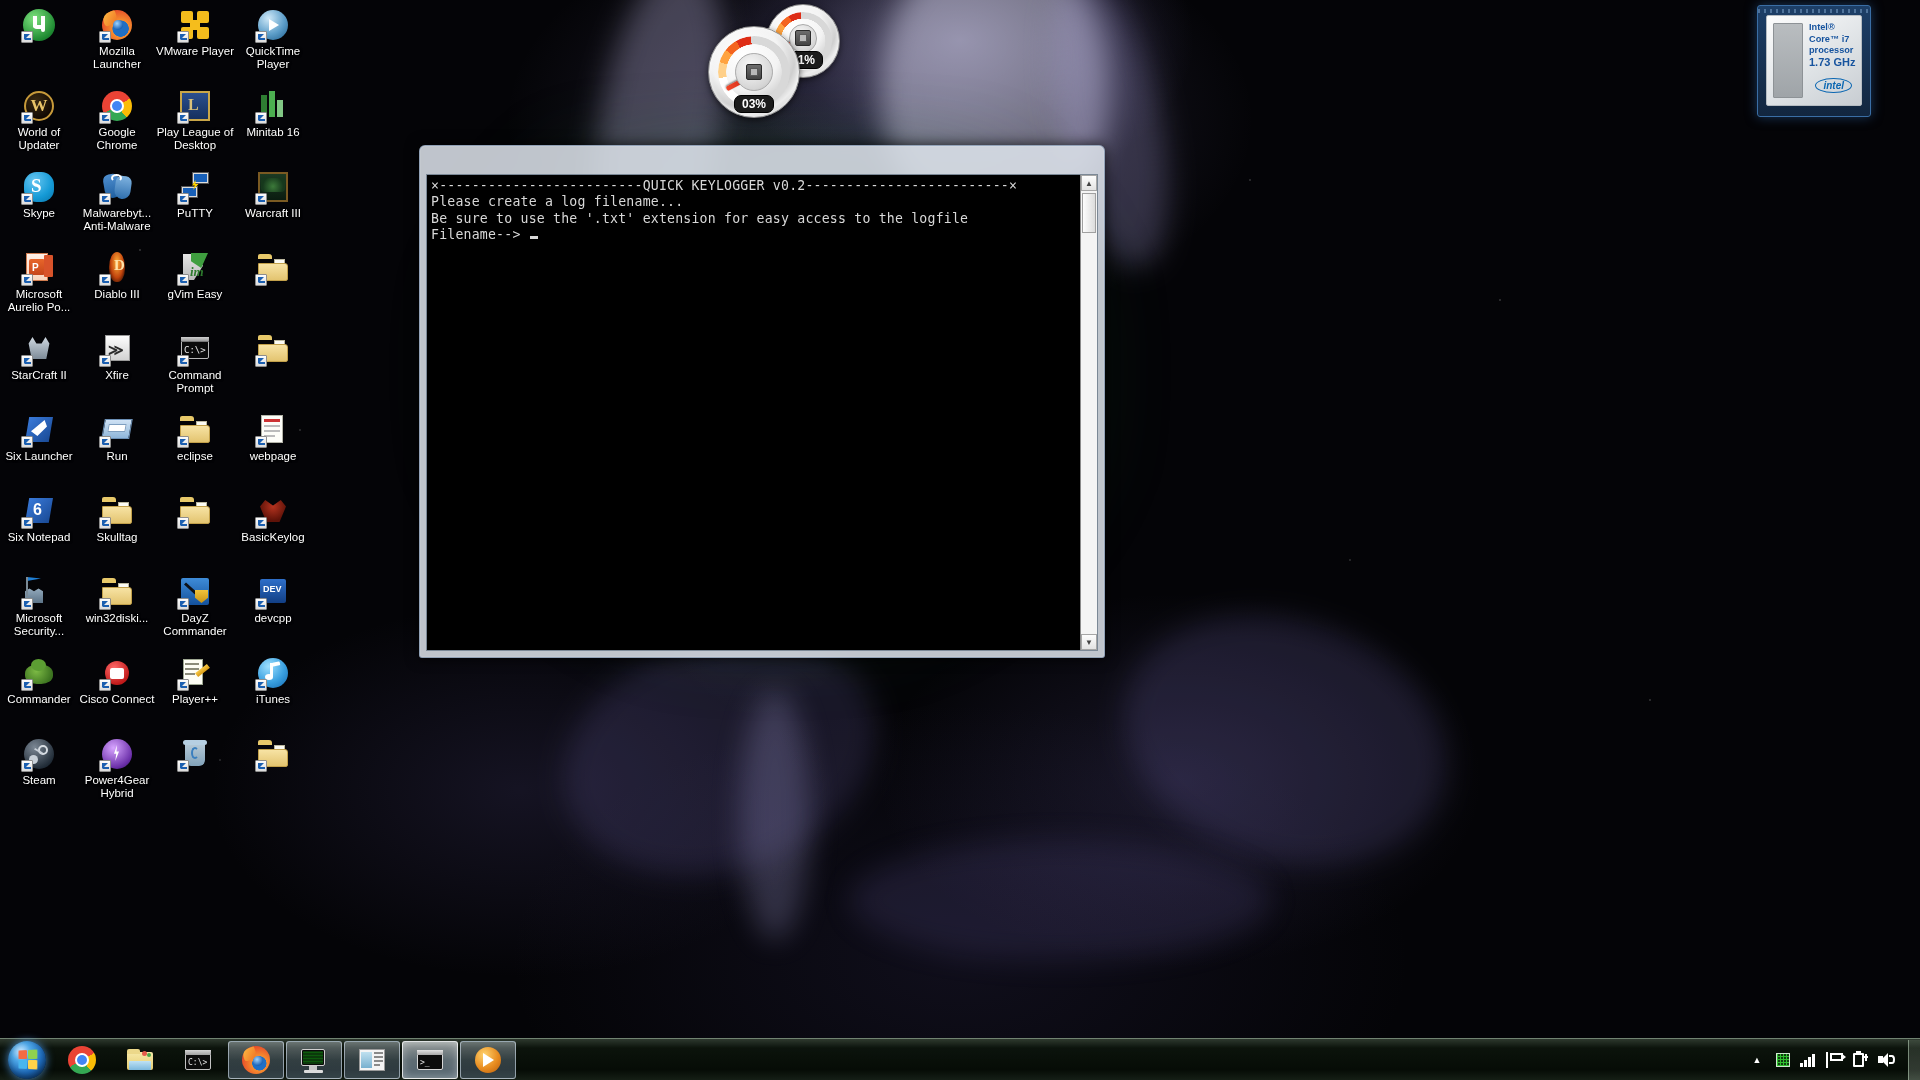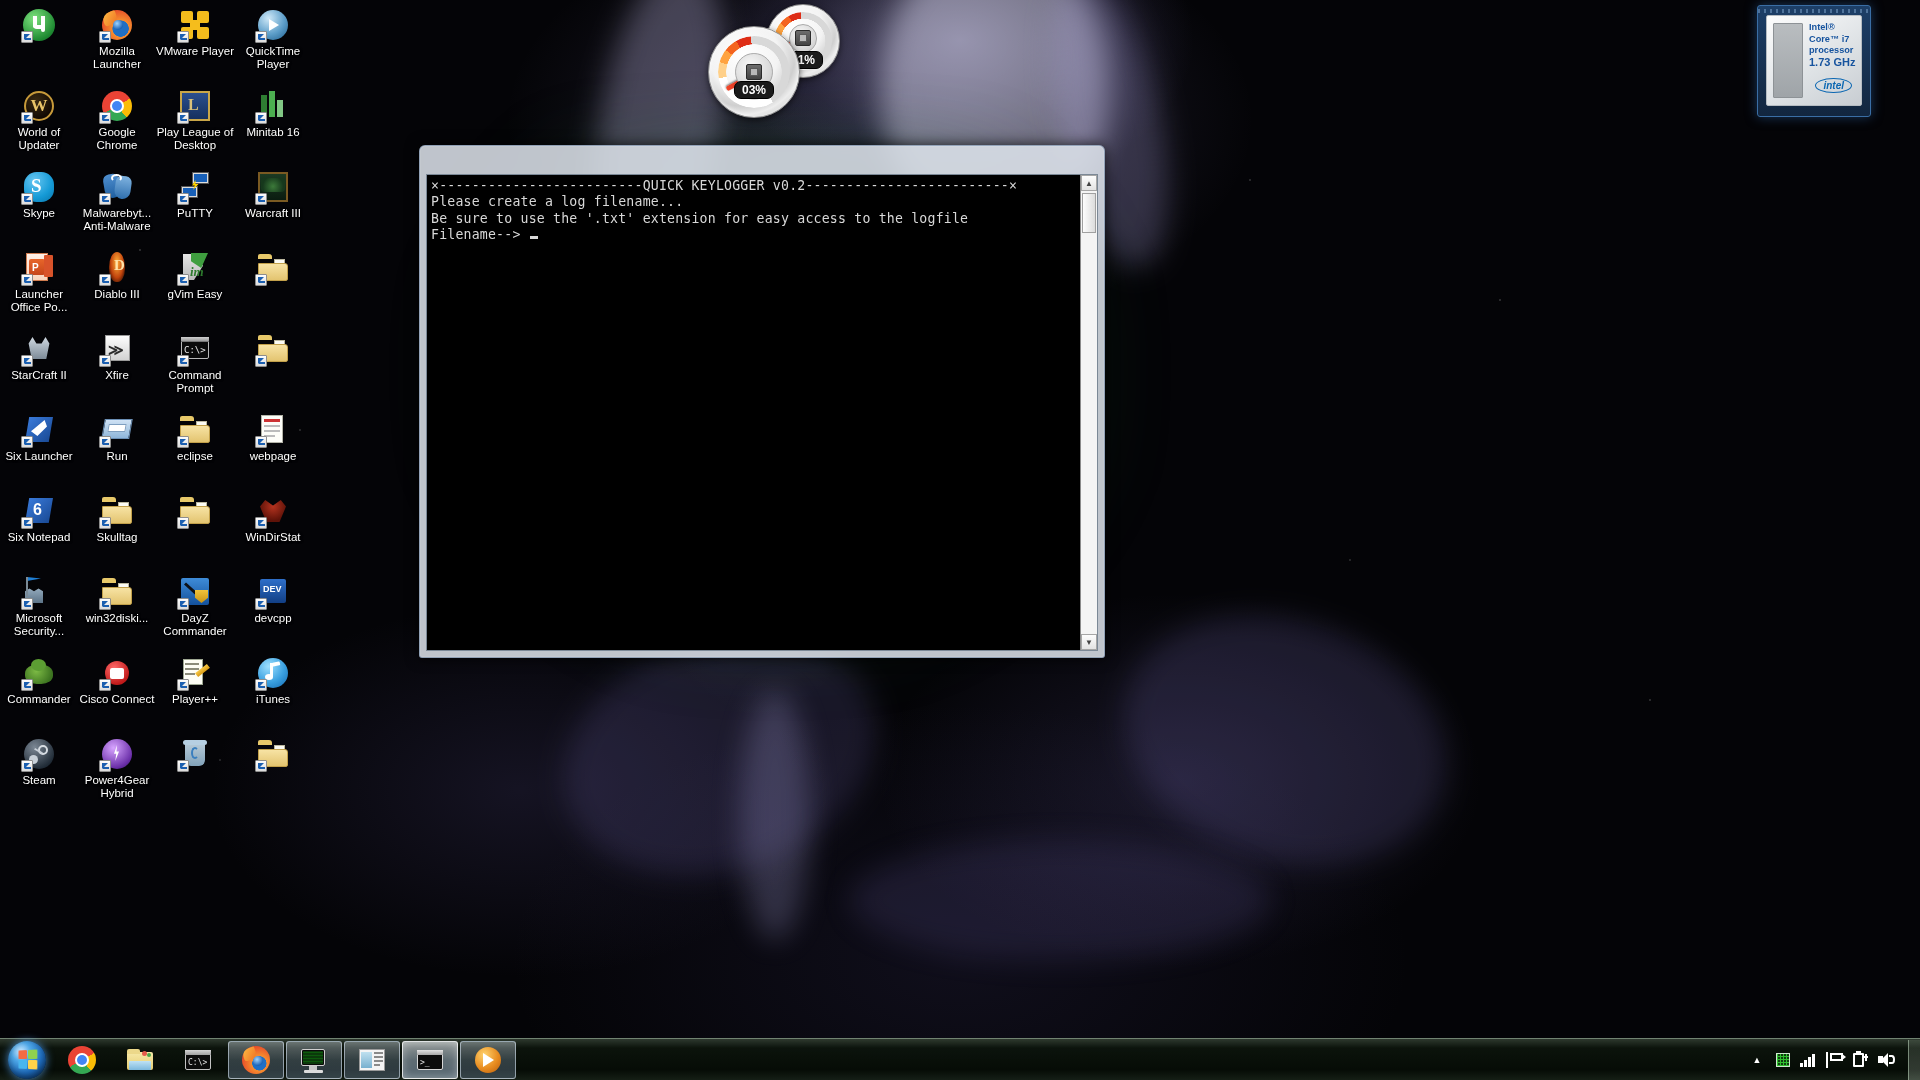--- a/index.html
+++ b/index.html
@@ -118,21 +118,21 @@
     background: linear-gradient(90deg, #c41f10, #f2492c); border-radius: 2px;
     box-shadow: 0 1px 2px rgba(0,0,0,.5);
   }
   .gauge .pct {
     position: absolute; left: 50%; transform: translateX(-50%);
     background: #1b1b1b; color: #fff; font-size: 12px; font-weight: bold;
     padding: 1px 7px; border-radius: 7px; border: 1px solid #000; white-space: nowrap;
     font-family: "Liberation Sans", sans-serif;
   }
   #gauge-cpu { left: 8px;  top: 24px; width: 92px; height: 92px; }
-  #gauge-cpu .pct { bottom: 18px; }
+  #gauge-cpu .pct { bottom: 4px; }
   #gauge-ram { left: 66px; top: 2px;  width: 74px; height: 74px; }
   #gauge-ram .pct { bottom: 8px; }
   #gauge-ram .hub { left: 30%; top: 26%; width: 40%; height: 40%; }
 
   #intel-badge {
     position: absolute; left: 1757px; top: 5px; width: 114px; height: 112px;
     background: linear-gradient(#1d3f68, #12263f); border: 1px solid #3a6ea5; border-radius: 3px;
     box-shadow: 0 0 12px rgba(40,90,150,0.6); padding: 5px;
   }
   #intel-badge .die {
@@ -411,21 +411,21 @@
       <div class="dicon">
         <div class="glyph">
           <div style="position: absolute; inset: 0px;">
             <span style="position: absolute; left: 4px; top: 2px; width: 22px; height: 28px; background: linear-gradient(rgb(255, 241, 232), rgb(247, 212, 189)); border: 1px solid rgb(207, 124, 79);"></span>
             <span style="position: absolute; left: 7px; top: 8px; width: 16px; height: 16px; background: linear-gradient(rgb(232, 102, 42), rgb(197, 69, 27)); border-radius: 2px;"></span>
             <span style="position: absolute; inset: 11px 11px 6px 10px; color: rgb(255, 255, 255); font: bold 10px &quot;Liberation Sans&quot;, sans-serif;">P</span>
             <span style="position: absolute; left: 22px; top: 4px; width: 9px; height: 22px; background: rgb(216, 83, 42); border-radius: 1px;"></span>
           </div>
           <span class="shortcut-arrow"></span>
         </div>
-        <div class="lbl">Launcher Office Po...</div>
+        <div class="lbl">Microsoft Aurelio Po...</div>
       </div>
       <div class="dicon">
         <div class="glyph">
           <div style="position: absolute; inset: 0px;">
             <span style="position: absolute; left: 9px; top: 1px; width: 16px; height: 30px; background: radial-gradient(at 50% 35%, rgb(255, 176, 58), rgb(193, 68, 13) 55%, rgb(58, 16, 0) 85%); border-radius: 50% 50% 45% 45%;"></span>
             <span style="position: absolute; inset: 6px 12px 6px 14px; color: rgb(255, 226, 168); font: bold 15px &quot;Liberation Serif&quot;, serif;">D</span>
           </div>
           <span class="shortcut-arrow"></span>
         </div>
         <div class="lbl">Diablo III</div>
@@ -579,21 +579,21 @@
         </div>
         <div class="lbl"></div>
       </div>
       <div class="dicon">
         <div class="glyph">
           <div style="position: absolute; inset: 0px;">
             <span style="position: absolute; left: 4px; top: 6px; width: 26px; height: 22px; background: radial-gradient(circle at 50% 30%, rgb(180, 51, 31), rgb(94, 18, 8) 70%); clip-path: polygon(0px 30%, 20% 0px, 50% 25%, 80% 0px, 100% 30%, 75% 100%, 25% 100%);"></span>
           </div>
           <span class="shortcut-arrow"></span>
         </div>
-        <div class="lbl">WinDirStat</div>
+        <div class="lbl">BasicKeylog</div>
       </div>
       <div class="dicon">
         <div class="glyph">
           <div style="position: absolute; inset: 0px;">
             <span style="position: absolute; left: 3px; top: 10px; width: 18px; height: 18px; background: linear-gradient(rgb(159, 182, 200), rgb(93, 116, 136)); clip-path: polygon(0px 35%, 25% 20%, 50% 35%, 75% 20%, 100% 35%, 100% 100%, 0px 100%);"></span>
             <span style="position: absolute; left: 5px; top: 2px; width: 14px; height: 9px; background: rgb(31, 127, 212); clip-path: polygon(0px 0px, 100% 18%, 0px 45%);"></span>
             <span style="position: absolute; left: 4px; top: 2px; width: 2px; height: 20px; background: rgb(122, 138, 150);"></span>
           </div>
           <span class="shortcut-arrow"></span>
         </div>

